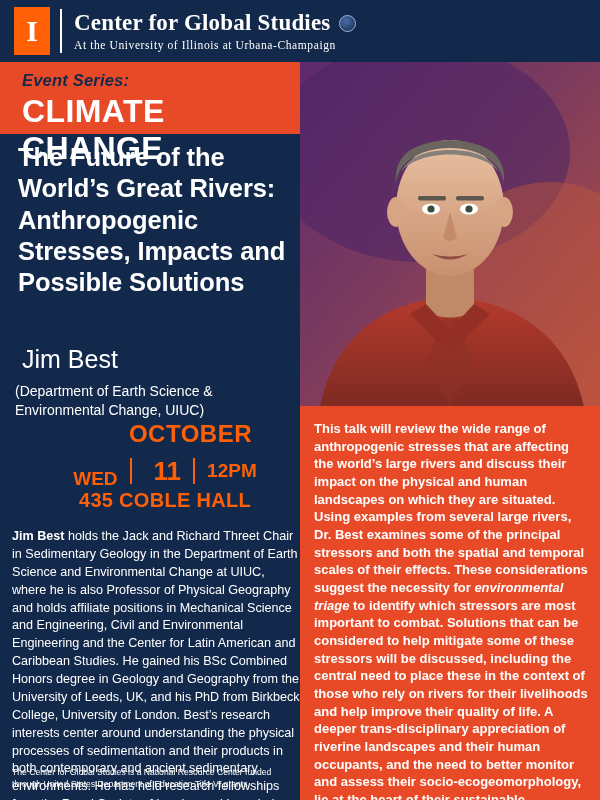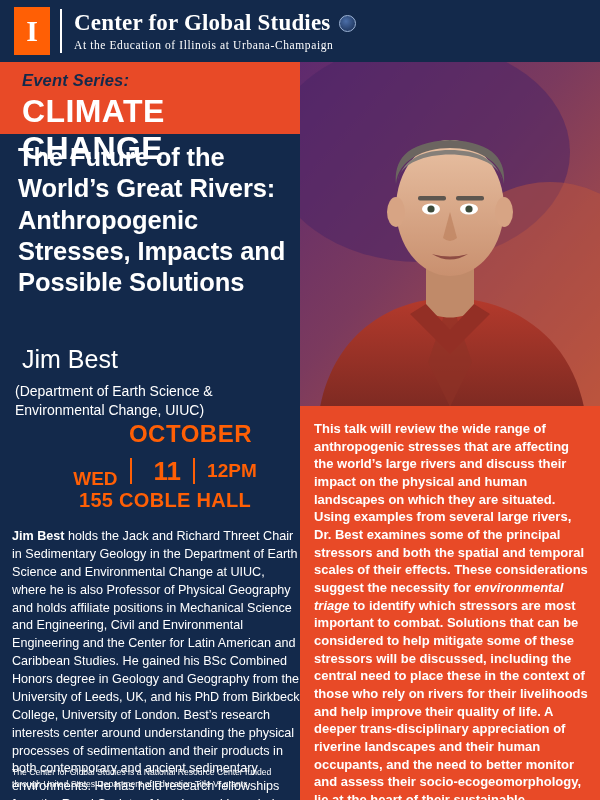--- a/index.html
+++ b/index.html
@@ -202,21 +202,21 @@
   <div class="header">
     <div class="logo-block">
       <span class="logo-I">I</span>
     </div>
     <div class="logo-divider"></div>
     <div class="title-block">
       <div class="org-title">
         <span>Center for Global Studies</span>
         <span class="seal"></span>
       </div>
-      <div class="org-sub">At the Education of Illinois at Urbana-Champaign</div>
+      <div class="org-sub">At the University of Illinois at Urbana-Champaign</div>
     </div>
   </div>
 
   <div class="series-band">
     <div class="series-label">Event Series:</div>
     <div class="series-name">CLIMATE CHANGE</div>
   </div>
 
   <div class="photo">
     <svg viewBox="0 0 300 345" xmlns="http://www.w3.org/2000/svg" aria-hidden="true">
@@ -274,21 +274,21 @@
   <div class="speaker-affil">(Department of Earth Science &amp; Environmental Change, UIUC)</div>
 
   <div class="date-month">OCTOBER</div>
   <div class="datetime-row">
     <span class="dt-day">WED</span>
     <span class="dt-bar"></span>
     <span class="dt-num">11</span>
     <span class="dt-bar"></span>
     <span class="dt-time">12PM</span>
   </div>
-  <div class="venue">155 COBLE HALL</div>
+  <div class="venue">435 COBLE HALL</div>
 
   <div class="bio">
     <b>Jim Best</b><span> holds the Jack and Richard Threet Chair in Sedimentary Geology in the Department of Earth Science and Environmental Change at UIUC, where he is also Professor of Physical Geography and holds affiliate positions in Mechanical Science and Engineering, Civil and Environmental Engineering and the Center for Latin American and Caribbean Studies. He gained his BSc Combined Honors degree in Geology and Geography from the University of Leeds, UK, and his PhD from Birkbeck College, University of London. Best’s research interests center around understanding the physical processes of sedimentation and their products in both contemporary and ancient sedimentary environments. He has held research fellowships from the Royal Society of London and Leverhulme Trust, and has conducted field work in many countries, including Argentina, Bangladesh, Brazil, Cambodia, Canada, Chile, China, Eire, England, New Zealand and the USA.</span>
   </div>
 
   <div class="footer-note">The Center for Global Studies is a National Resource Center funded through United States Department of Education Title VI grants.</div>
 
   <div class="abstract">
     <span>This talk will review the wide range of anthropogenic stresses that are affecting the world’s large rivers and discuss their impact on the physical and human landscapes on which they are situated. Using examples from several large rivers, Dr. Best examines some of the principal stressors and both the spatial and temporal scales of their effects. These considerations suggest the necessity for </span><em>environmental triage</em><span> to identify which stressors are most important to combat.  Solutions that can be considered to help mitigate some of these stressors will be discussed, including the central need to place these in the context of those who rely on rivers for their livelihoods and help improve their quality of life. A deeper trans-disciplinary appreciation of riverine landscapes and their human occupants, and the need to better monitor and assess their socio-ecogeomorphology, lie at the heart of their sustainable management. Dr. Best will highlight the many roles and responsibilities that Earth scientists are spearheading in this grand challenge and the revolutionary new ways by which we are able to measure and monitor the dynamics of large rivers.</span>
   </div>

